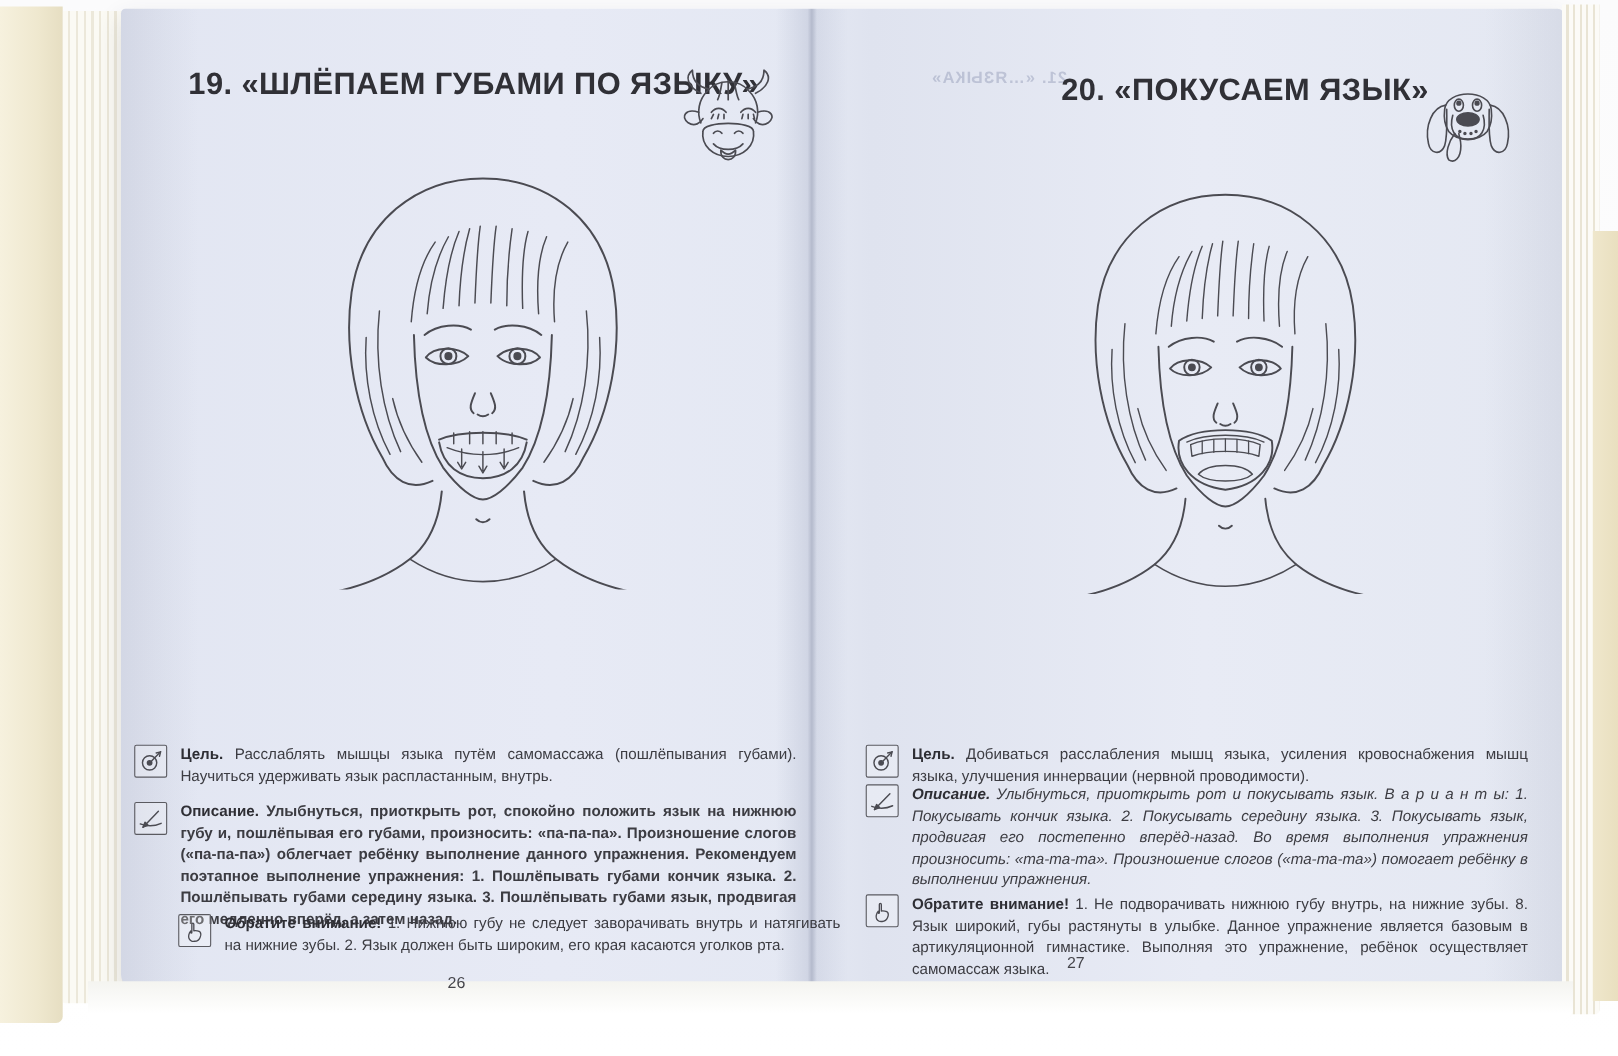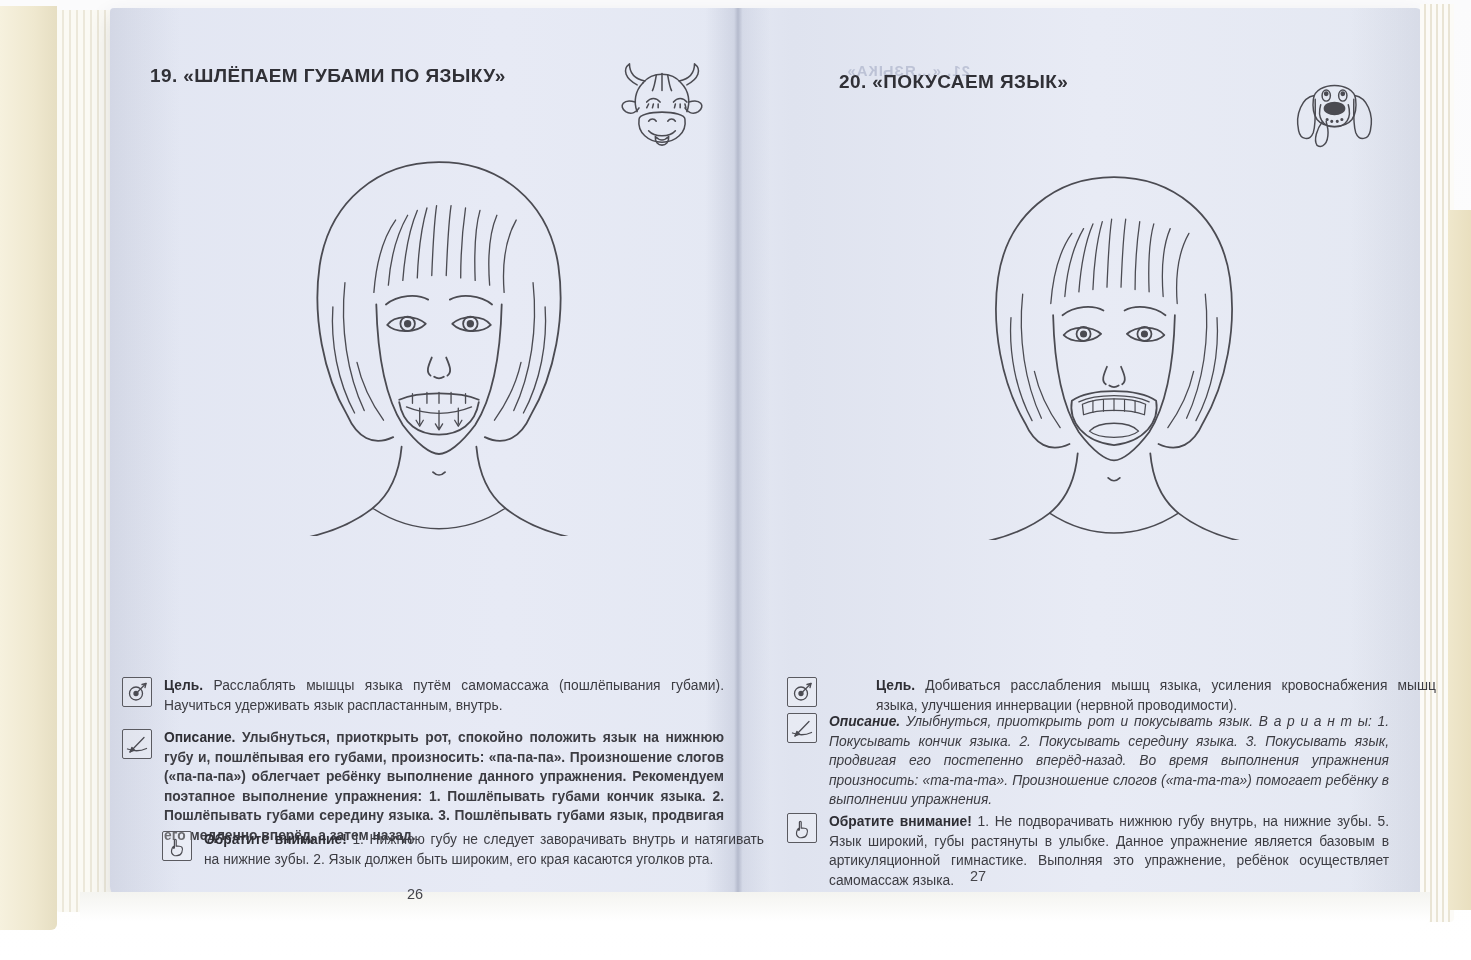--- a/index.html
+++ b/index.html
@@ -30,22 +30,22 @@
     border-radius:4px 6px 10px 14px;
     box-shadow:0 10px 22px rgba(60,65,90,.16);}
   .gutter{position:absolute;left:705px;top:8px;width:66px;height:888px;
     background:linear-gradient(90deg,rgba(110,120,155,0) 0%,rgba(105,115,150,.16) 44%,rgba(70,80,115,.30) 50%,rgba(105,115,150,.12) 57%,rgba(110,120,155,0) 100%);}
   .page-vignette-l{position:absolute;left:110px;top:8px;width:70px;height:892px;
     background:linear-gradient(90deg,rgba(120,125,150,.14),rgba(120,125,150,0));border-radius:4px 0 0 14px;}
   .page-vignette-r{position:absolute;left:1350px;top:8px;width:72px;height:892px;
     background:linear-gradient(270deg,rgba(120,125,150,.12),rgba(120,125,150,0));border-radius:0 6px 10px 0;}
 
   
-  .title{position:absolute;font-weight:700;color:#303036;text-align:left;
-    font-size:19px;line-height:27px;letter-spacing:.4px;}
+  .title{position:absolute;font-weight:700;color:#303036;text-align:right;
+    font-size:28px;line-height:27px;letter-spacing:.4px;}
   .poem{position:absolute;font-size:15.5px;line-height:23.5px;color:#3a3a40;}
   .section{position:absolute;width:600px;}
   .icon-box{position:absolute;left:0;top:1px;width:28px;height:28px;border:1.4px solid #5a5a60;
     border-radius:2px;background:rgba(255,255,255,.25);display:flex;align-items:center;justify-content:center;}
   .sec-text{margin-left:42px;width:560px;font-size:13.8px;line-height:19.6px;text-align:justify;color:#3c3c42;}
   .sec-text b{color:#2e2e34;}
   .pagenum{position:absolute;font-size:14.5px;color:#45454b;}
   .ghost{position:absolute;transform:scaleX(-1);color:rgba(95,105,145,.28);
     font-weight:700;font-size:15px;letter-spacing:1px;}
   svg.line-art{stroke:#4b4b52;fill:none;stroke-linecap:round;stroke-linejoin:round;}
@@ -249,21 +249,21 @@
       <path d="M132 221 L132 231 M141 220 L141 230 M150 219.5 L150 229.5 M159 220 L159 230 M168 221 L168 231" stroke-width="1"></path>
       <path d="M129 247 C137 238 163 238 171 247 C163 254 137 254 129 247 Z" stroke-width="1.1"></path>
       <path d="M145 287 C148 290 152 290 155 287"></path>
       <path d="M119 266 C117 288 110 305 95 317 C72 335 44 342 18 345"></path>
       <path d="M181 266 C183 288 190 305 205 317 C228 335 256 342 282 345"></path>
       <path d="M95 317 C115 330 135 334 150 334 C165 334 185 330 205 317" stroke-width="1.2"></path>
     </svg>
   </div>
 
 
-  <div class="section" style="left:787px;top:676px;padding-left:47px;">
+  <div class="section" style="left:787px;top:676px;">
     <div class="icon-box">
       <svg class="line-art" width="24" height="24" viewBox="0 0 24 24" stroke-width="1.3">
         <circle cx="11" cy="13.5" r="6.5"></circle>
           <circle cx="11" cy="13.5" r="2" fill="#4b4b52"></circle>
         <path d="M21 3.5 L13 11.5"></path>
           <path d="M21 3.5 l-1 4 M21 3.5 l-4 1"></path>
       </svg>
     </div>
     <div class="sec-text">
       <b>Цель.</b><span> Добиваться расслабления мышц языка, усиления кровоснабжения мышц языка, улучшения иннервации (нервной проводимости).</span>
@@ -283,19 +283,19 @@
     </div>
   </div>
 
   <div class="section" style="left:787px;top:812px;">
     <div class="icon-box">
       <svg class="line-art" width="24" height="24" viewBox="0 0 24 24" stroke-width="1.2">
         <path d="M9.2 21.5 C7.2 20.6 6.2 18.4 6.6 16.2 C6.9 14.6 7.6 13.2 8.4 12.4 L8.4 13.8 C8.4 14.5 9.4 14.5 9.4 13.8 L9.4 6.2 C9.4 4.9 11.2 4.9 11.2 6.2 L11.2 12.2 C12.8 11.9 16.2 12.2 17 13.4 C17.8 14.6 17.5 16.8 16.8 18.4 C16 20.3 14.2 21.6 12 21.7 C11 21.8 10 21.8 9.2 21.5 Z"></path>
       </svg>
     </div>
     <div class="sec-text">
-      <b>Обратите внимание!</b><span> 1. Не подворачивать нижнюю губу внутрь, на нижние зубы. 5. Язык широкий, губы растянуты в улыбке. Данное упражнение является базовым в артикуляционной гимнастике. Выполняя это упражнение, ребёнок осуществляет самомассаж языка.</span>
+      <b>Обратите внимание!</b><span> 1. Не подворачивать нижнюю губу внутрь, на нижние зубы. 8. Язык широкий, губы растянуты в улыбке. Данное упражнение является базовым в артикуляционной гимнастике. Выполняя это упражнение, ребёнок осуществляет самомассаж языка.</span>
     </div>
   </div>
 
   <div class="pagenum" style="left:970px;top:868px;width:230px;text-align:left;">27</div>
 
 </div>
 
 </body></html>

